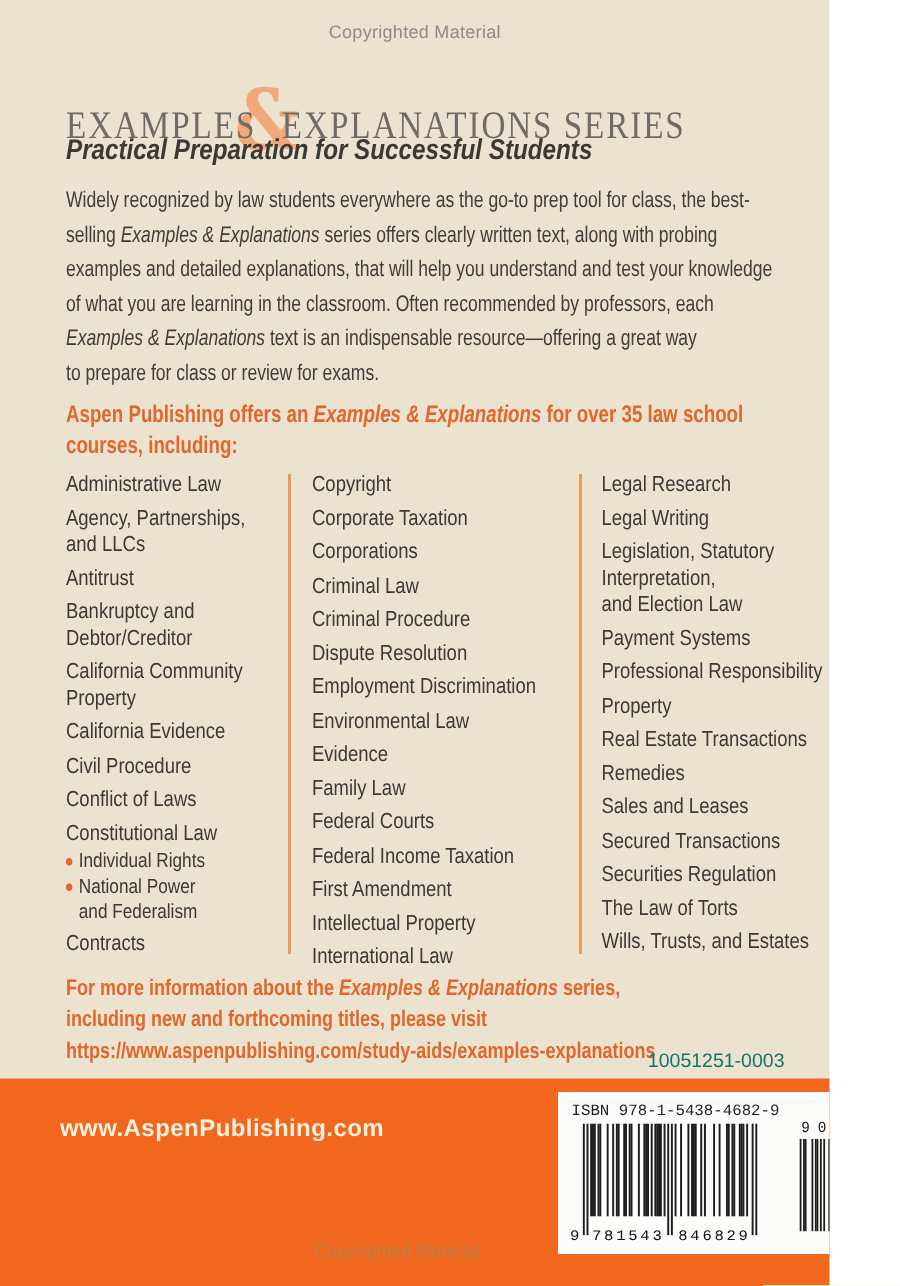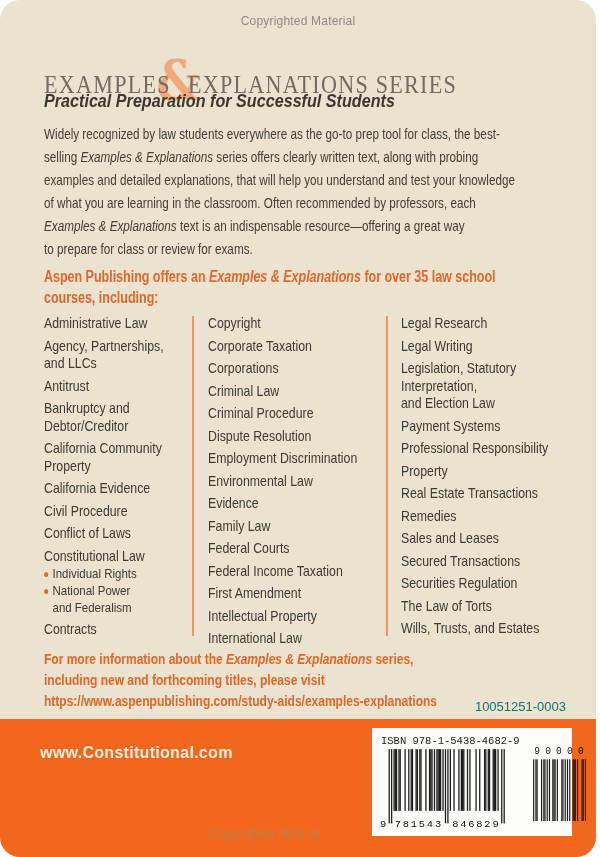--- a/index.html
+++ b/index.html
@@ -1,21 +1,21 @@
 <!DOCTYPE html>
 <html style="--cream: #ebe2cf; --charcoal: #3b3933; --accent: #e2672a; --band: #f1671e; --amp: #f3a87c; --divider: #e99a5e; --title-gray: #6f6c66;"><head>
 <meta charset="utf-8">
 <style>
   :root{
     --cream:#ebe2cf; --charcoal:#3b3933; --accent:#e2672a; --band:#f1671e;
     --amp:#f3a87c; --divider:#e99a5e; --title-gray:#6f6c66; --bars:#1c1c1c;
   }
   html,body{margin:0;padding:0;background:#fff;}
-  .page{position:relative;width:596px;height:857px;background:var(--cream);
-        overflow:hidden;font-family:"Liberation Sans",sans-serif;border-radius:20px;}
+  .page{position:relative;width:553px;height:857px;background:var(--cream);
+        overflow:hidden;font-family:"Liberation Sans",sans-serif;}
   .cx{transform-origin:left top;}
 
   .top-copy{position:absolute;top:14px;left:0;width:100%;text-align:center;
             font-size:12px;color:#8d8c88;letter-spacing:.2px;}
 
   .series-title{position:absolute;left:44px;top:40px;white-space:nowrap;
     font-family:"Liberation Serif",serif;font-size:26px;letter-spacing:1.5px;
     color:var(--title-gray);transform:scaleX(.85);}
   .series-title .t{position:relative;z-index:1;}
   .series-title .amp{display:inline-block;position:relative;z-index:0;top:7px;
@@ -226,21 +226,21 @@
       </div>
     </div>
 
   <div class="more-info cx"><span>For more information about the </span><span style="font-style: italic;">Examples &amp; Explanations</span><span> series,
 including new and forthcoming titles, please visit
 https://www.aspenpublishing.com/study-aids/examples-explanations</span></div>
 
   <div class="item-no">10051251-0003</div>
 
   <div class="band">
-    <div class="website">www.Constitutional.com</div>
+    <div class="website">www.AspenPublishing.com</div>
 
     <div class="barcode-box">
       <div class="bc-main">
         <div class="isbn-label">ISBN 978-1-5438-4682-9</div>
         <svg width="126" height="80" viewBox="0 0 103 70" preserveAspectRatio="none">
           <g id="bc-main-bars">
               <rect x="7" y="1" width="1.05" height="65"></rect>
               <rect x="9" y="1" width="1.05" height="65"></rect>
               <rect x="11" y="1" width="1.05" height="54"></rect>
               <rect x="12" y="1" width="1.05" height="54"></rect>

